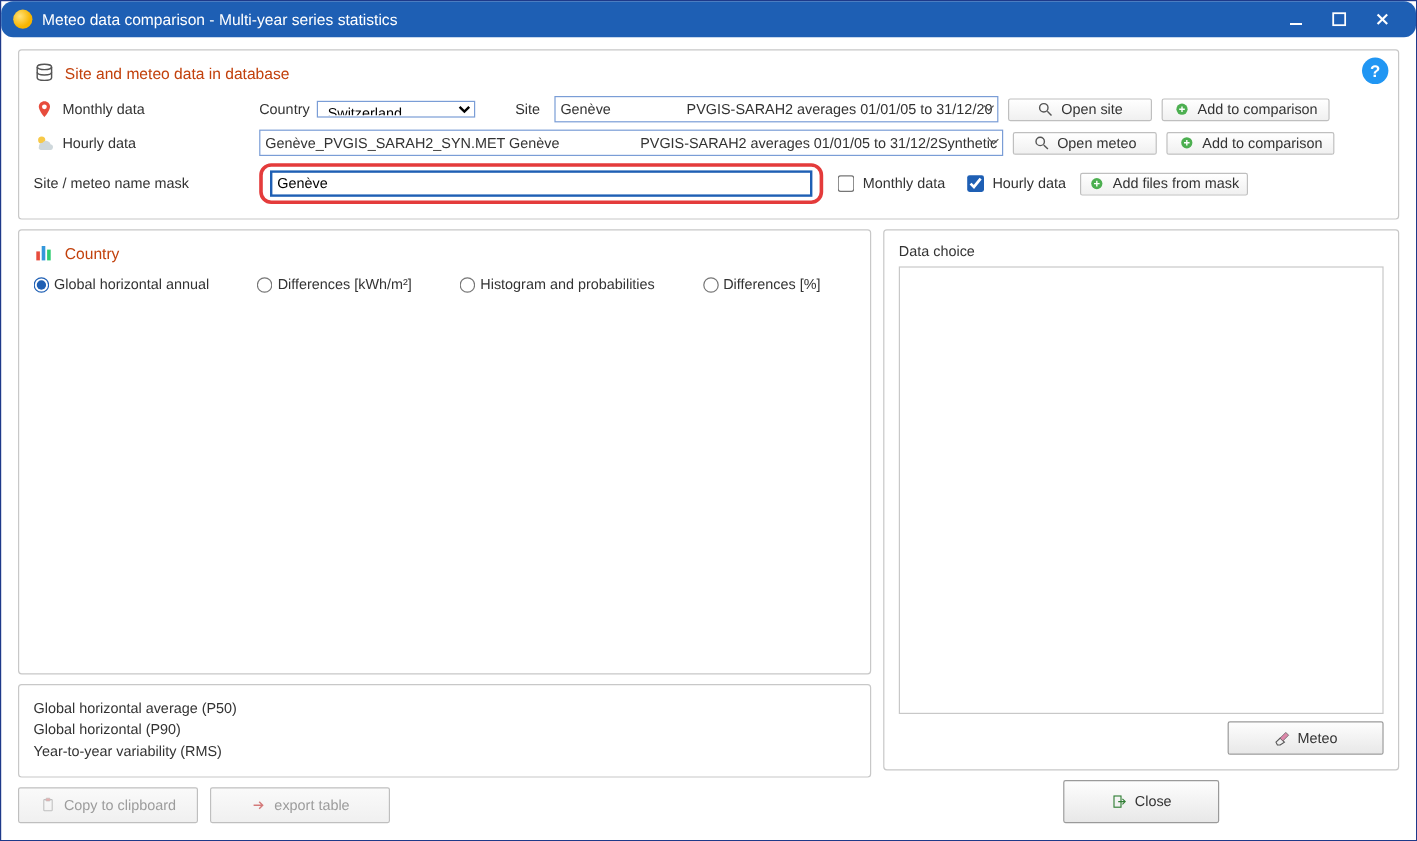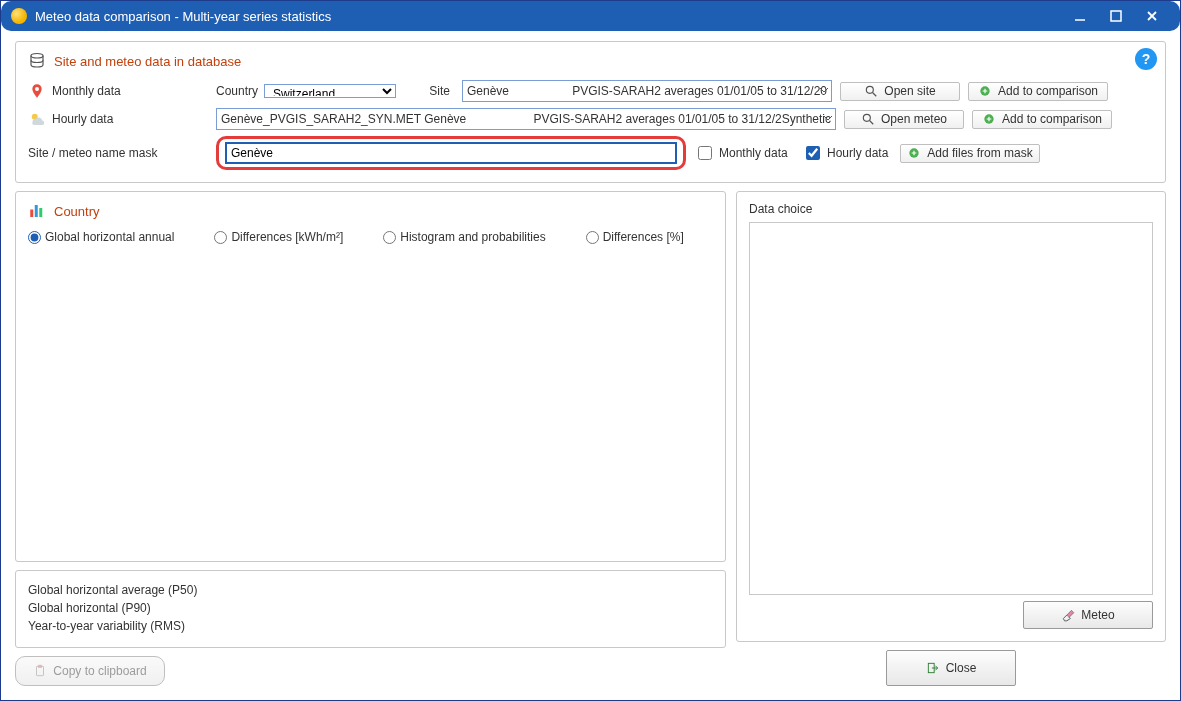--- a/index.html
+++ b/index.html
@@ -20,21 +20,21 @@
   .row2 { display:grid; grid-template-columns: 180px 620px 120px 140px; gap:8px; align-items:center; margin-bottom:6px; }
   .row3 { display:grid; grid-template-columns: 180px 470px 100px 90px 140px; gap:8px; align-items:center; }
 
   .row-label { display:flex; align-items:center; gap:6px; }
   .icon16 { width:18px; height:18px; flex-shrink:0; display:flex; align-items:center; justify-content:center; }
 
   select, input.txt { border:1px solid #7a9dd6; height:14px; padding:1px 4px; font-size:12px; background:#fff; width:100%; }
   select { background:#fff; }
   .btn { height:19px; border:1px solid #bfbfbf; background:linear-gradient(#fff,#f0f0f0); border-radius:2px; display:flex; align-items:center; justify-content:center; gap:6px; cursor:pointer; font-size:12px; }
   .btn svg { width:14px; height:14px; }
-  .btn.disabled { color:#9c9c9c; background:linear-gradient(#fafafa,#f0f0f0); cursor:default;border-radius:10px; }
+  .btn.disabled { color:#9c9c9c; background:linear-gradient(#fafafa,#f0f0f0); cursor:default; }
   .lbl-inline { font-size:12px; }
 
   .highlight-wrap { border:3px solid #e43b3b; border-radius:10px; padding:3px 6px; }
   .highlight-wrap input.txt { border:2px solid #1e5fb4; height:22px; }
 
   .chk { display:flex; align-items:center; gap:4px; font-size:12px; }
   input[type=checkbox] { width:14px; height:14px; accent-color:#1e5fb4; }
   input[type=radio] { accent-color:#1e5fb4; margin:0 4px 0 0; }
 
   .middle { display:flex; gap:10px; flex:1; min-height:0; }
@@ -240,20 +240,26 @@
         </div>
 
         <div class="footer-btns">
           <div class="btn disabled">
             <svg viewBox="0 0 24 24">
                 <rect x="6" y="4" width="12" height="16" rx="1" fill="none" stroke="#bfbfbf" stroke-width="1.5"></rect>
                 <rect x="9" y="2" width="6" height="4" rx="1" fill="#e8b0b0" stroke="#bfbfbf"></rect>
               </svg>
             <span>Copy to clipboard</span>
           </div>
+          <div class="btn disabled">
+            <svg viewBox="0 0 24 24">
+                <path d="M4 12h12M12 7l5 5-5 5" fill="none" stroke="#d47a7a" stroke-width="2"></path>
+              </svg>
+            <span>export table</span>
+          </div>
         </div>
       </div>
 
       <div class="right-col">
         <div class="panel" style="flex:1;display:flex;flex-direction:column">
           <span>Data choice</span>
           <div class="data-choice-box"></div>
           <div class="clear-row">
             <div class="btn">
               <svg viewBox="0 0 24 24">

